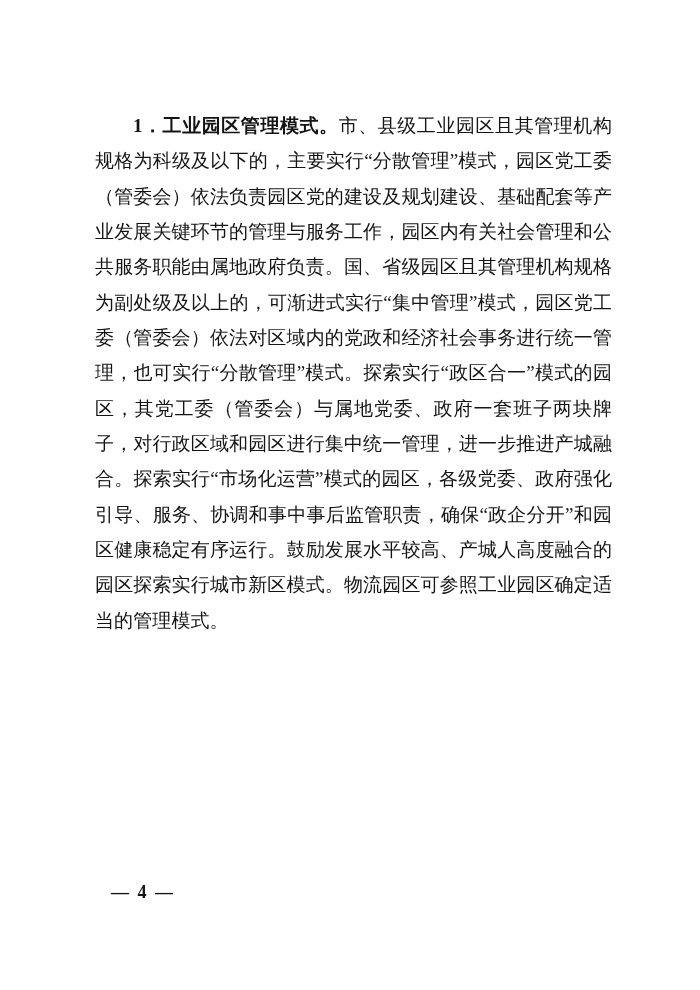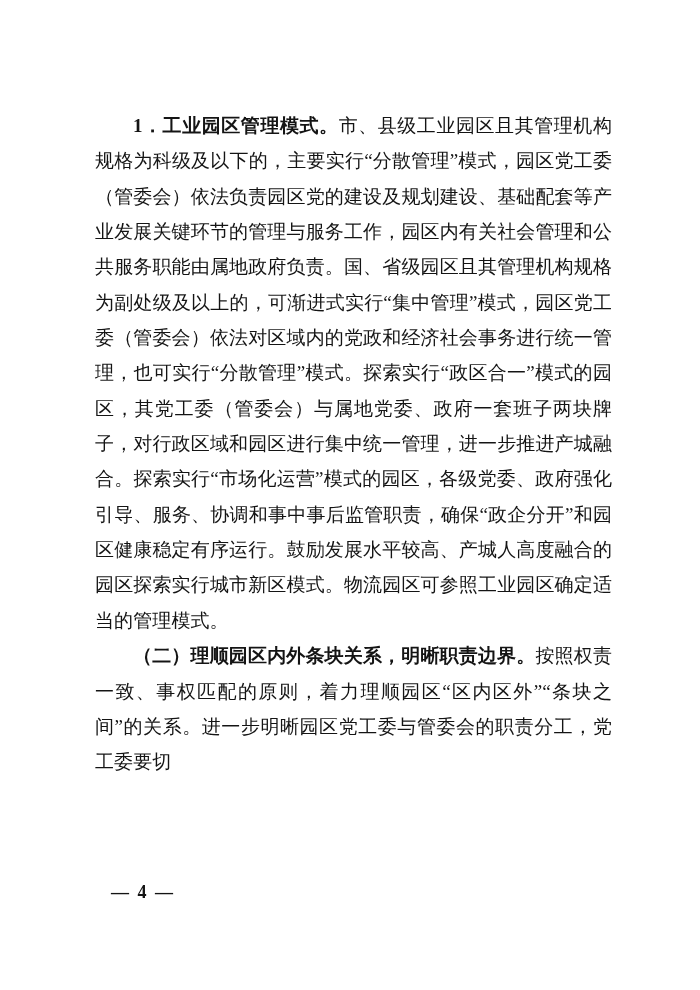--- a/index.html
+++ b/index.html
@@ -48,16 +48,15 @@
     color: #141414;
     font-weight: bold;
   }
 </style>
 </head>
 <body>
 
 <div class="page">
   <div class="content">
     <p class="para"><span class="para-heading">1．工业园区管理模式。</span><span>市、县级工业园区且其管理机构规格为科级及以下的，主要实行“分散管理”模式，园区党工委（管委会）依法负责园区党的建设及规划建设、基础配套等产业发展关键环节的管理与服务工作，园区内有关社会管理和公共服务职能由属地政府负责。国、省级园区且其管理机构规格为副处级及以上的，可渐进式实行“集中管理”模式，园区党工委（管委会）依法对区域内的党政和经济社会事务进行统一管理，也可实行“分散管理”模式。探索实行“政区合一”模式的园区，其党工委（管委会）与属地党委、政府一套班子两块牌子，对行政区域和园区进行集中统一管理，进一步推进产城融合。探索实行“市场化运营”模式的园区，各级党委、政府强化引导、服务、协调和事中事后监管职责，确保“政企分开”和园区健康稳定有序运行。鼓励发展水平较高、产城人高度融合的园区探索实行城市新区模式。物流园区可参照工业园区确定适当的管理模式。</span></p>
-    <p class="para"><span class="para-heading">（二）理顺园区内外条块关系，明晰职责边界。</span><span>按照权责一致、事权匹配的原则，着力理顺园区“区内区外”“条块之间”的关系。进一步明晰园区党工委与管委会的职责分工，党工委要切</span></p>
   </div>
   <div class="page-footer">— 4 —</div>
 </div>
 
 </body></html>

